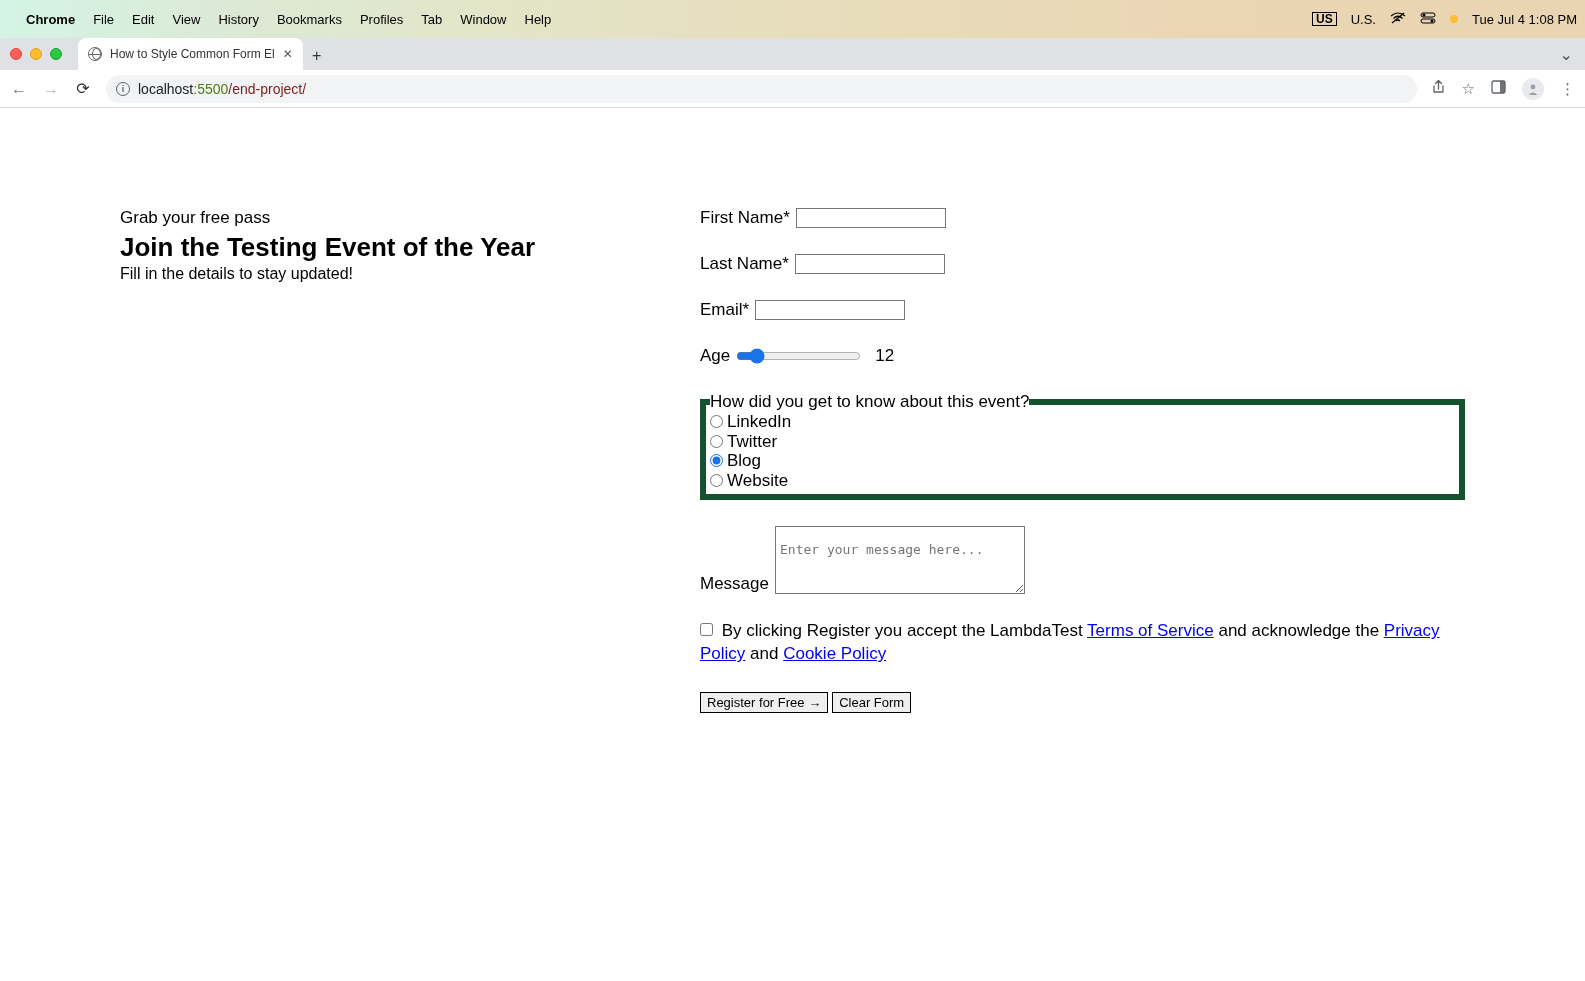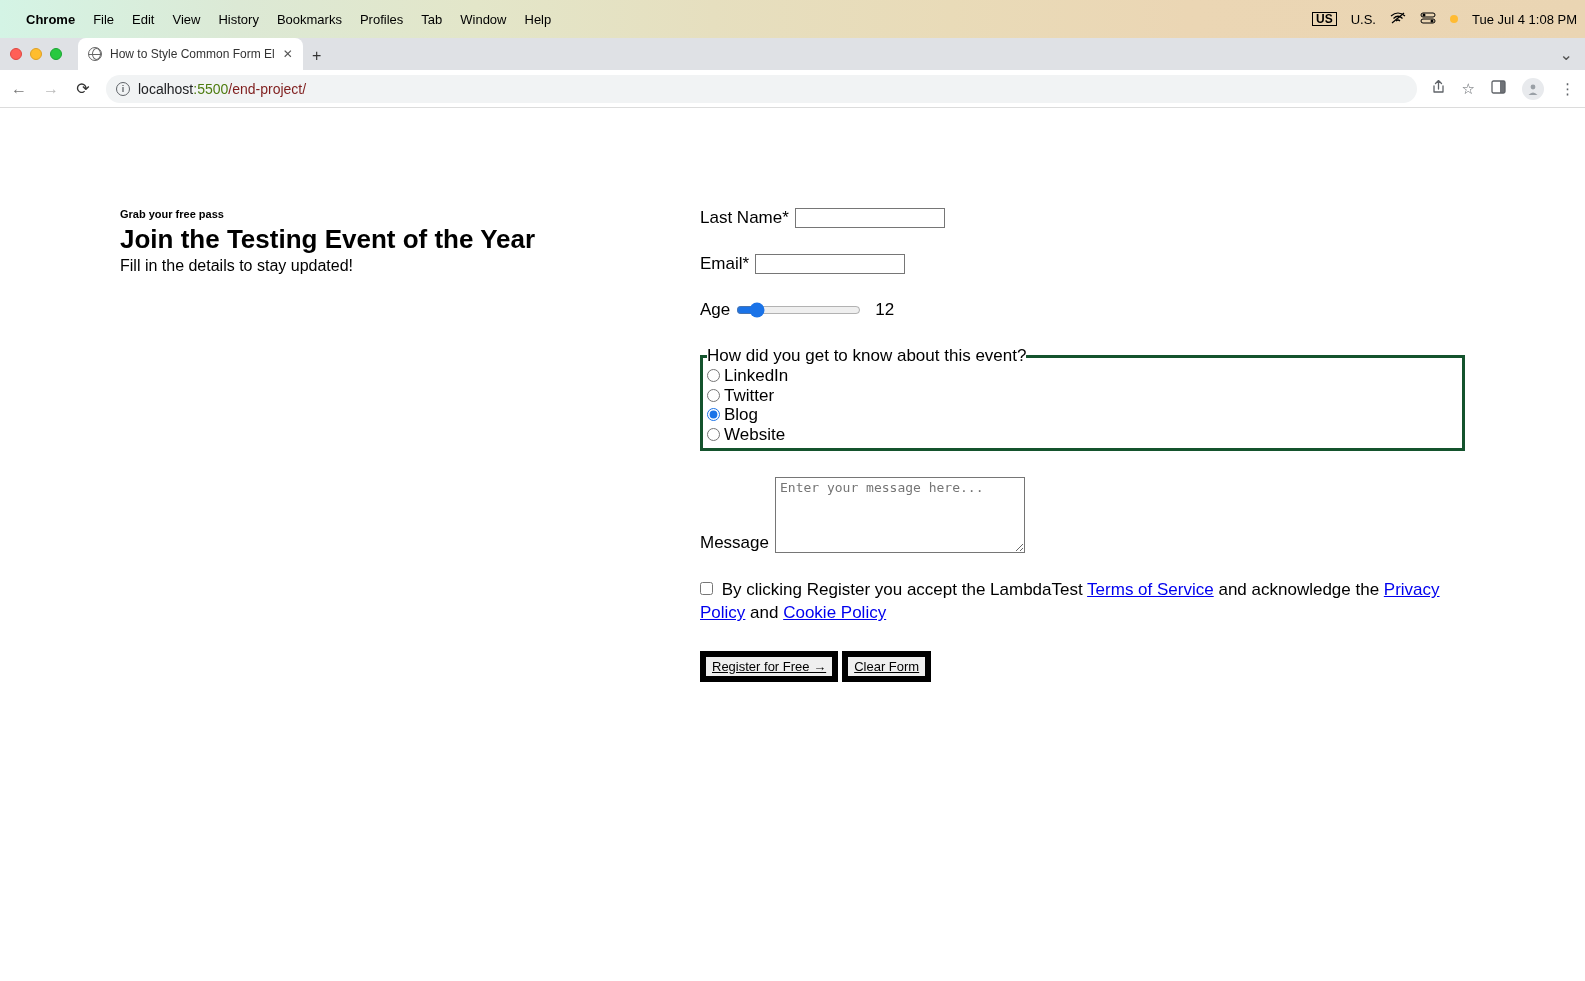--- a/index.html
+++ b/index.html
@@ -120,21 +120,21 @@
     .page {
       padding: 100px 120px 40px 120px;
       display: flex;
       gap: 60px;
       font-size: 17px;
       color: #000;
     }
     .left-col { flex: 0 0 520px; }
     .right-col { flex: 1; }
 
-    .supertitle { font-size: 11px; margin-bottom: 4px; font-weight: bold; }
+    .supertitle { font-size: 17px; margin-bottom: 4px; }
     h1.title { font-size: 26px; font-weight: 700; font-family: Arial, Helvetica, sans-serif; color:#000; margin-bottom:2px; }
     .subtitle { font-size: 16px; }
 
     .field { margin-bottom: 26px; display:flex; align-items:center; gap:6px; }
     .field label { font-size: 17px; }
     .field input[type="text"],
     .field input[type="email"] {
       border: 1px solid #767676;
       height: 20px;
       width: 150px;
@@ -146,53 +146,52 @@
     .field.last-name input { width: 150px; }
     .field.email input { width: 150px; }
     .req { }
 
     .slider-wrap input[type="range"] { width: 125px; vertical-align: middle; accent-color:#1a73e8; }
     .slider-wrap .age-val { margin-left: 8px; }
 
     select { font-size: 13px; border:1px solid #767676; background:#efefef; }
 
     fieldset {
-      border: 3px solid #14532d;
+      border: 6px solid #14532d;
       padding: 0 4px 4px 4px;
       margin-bottom: 26px;
       font-size: 17px;
     }
     fieldset legend { padding: 0; font-size: 17px; }
     fieldset .radio-row { display:flex; align-items:center; gap:4px; line-height:1.15; }
     fieldset input[type="radio"] { accent-color: #1a73e8; margin:0; }
 
     textarea {
       width: 250px;
-      height: 76px;
+      height: 68px;
       border: 1px solid #767676;
       font-family: monospace;
       font-size: 13px;
-      padding: 2px 4px;
+      padding: 15px 4px;
       resize: both;
       vertical-align: bottom;
     }
     .msg-field { display:flex; align-items:flex-end; gap:6px; margin-bottom:26px; }
 
     .consent { margin-bottom: 26px; font-size:17px; line-height:1.35; }
     .consent input[type="checkbox"] { margin-right:4px; }
     .consent a { color: #0000ee; text-decoration: underline; cursor:pointer; }
 
     .buttons { display:flex; gap:4px; }
     .buttons button {
       font-size: 13px;
       padding: 2px 6px;
-      border: 6px solid #000000;
+      border: 1px solid #000000;
       background: #efefef;
       cursor: pointer;
-      text-decoration: underline;
     }
   </style>
 </head>
 <body>
 
 <div class="menubar">
   <div class="menubar-left">
     <span class="apple"></span>
     <span class="appname">Chrome</span>
     <span>File</span>
@@ -278,20 +277,24 @@
 <div class="page">
   <div class="left-col">
     <div class="supertitle">Grab your free pass</div>
     <h1 class="title">Join the Testing Event of the Year</h1>
     <div class="subtitle">Fill in the details to stay updated!</div>
   </div>
 
   <div class="right-col">
     <form>
 
+      <div class="field first-name">
+        <label><span>First Name</span><span class="req">*</span></label>
+        <input type="text" style="">
+      </div>
 
       <div class="field last-name">
         <label><span>Last Name</span><span class="req">*</span></label>
         <input type="text" style="">
       </div>
 
       <div class="field email">
         <label><span>Email</span><span class="req">*</span></label>
         <input type="email" style="">
       </div>

